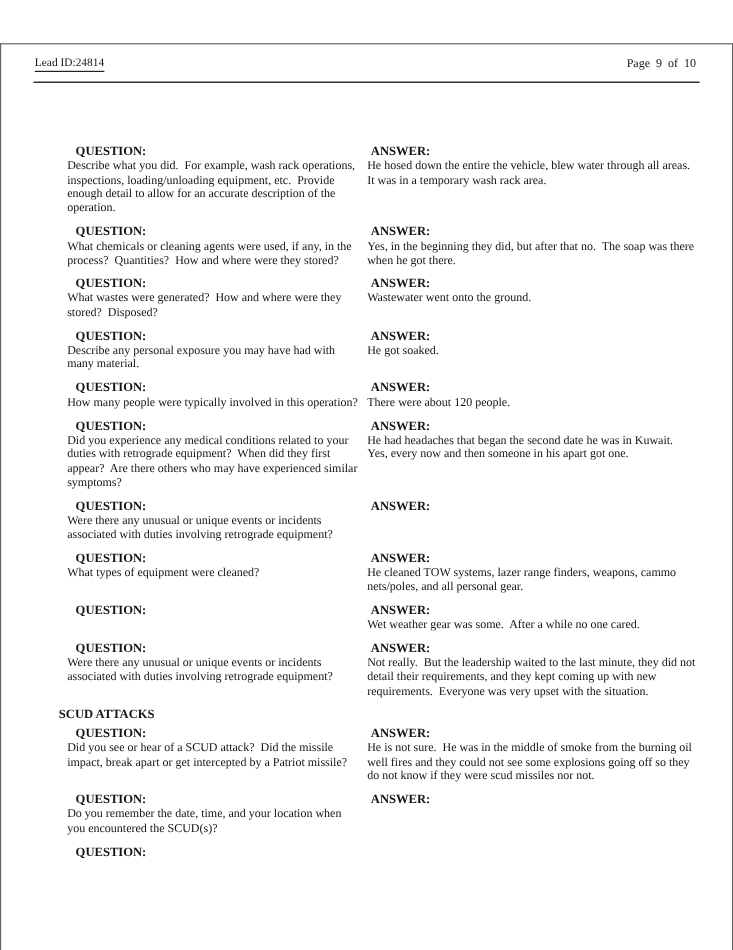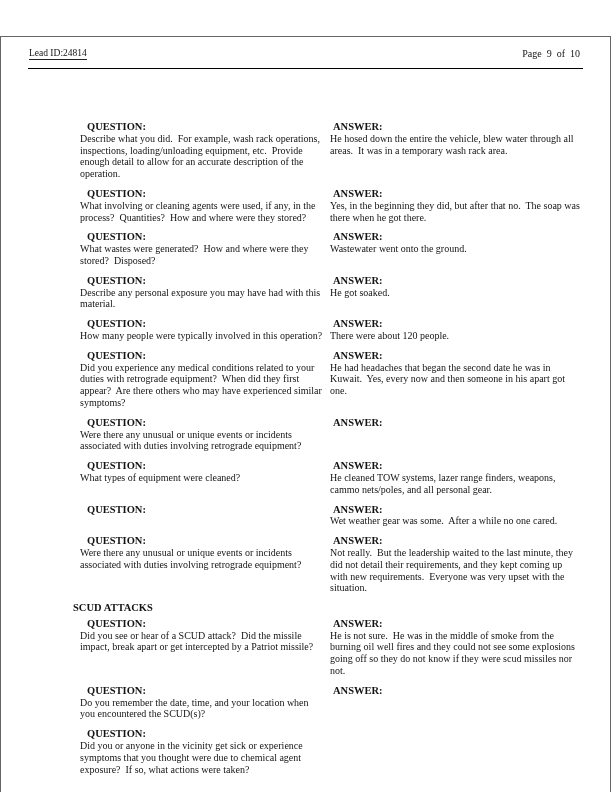--- a/index.html
+++ b/index.html
@@ -31,21 +31,21 @@
     border-bottom: 1px solid #222;
     padding-bottom: 1px;
   }
   .page-num { font-size: 10px; white-space: pre; }
   .rule {
     border-top: 1.5px solid #000;
     margin: 8px 27px 0 27px;
     height: 0;
   }
   .content {
-    padding: 52px 25px 0 72px;
+    padding: 52px 25px 0 48px;
   }
   .pair {
     display: grid;
     grid-template-columns: 257px 1fr;
     margin-bottom: 8px;
   }
   .label {
     font-weight: 700;
     font-size: 10.5px;
     line-height: 11.8px;
@@ -86,21 +86,21 @@
       </div>
       <div class="a-cell">
         <div class="label a-label">ANSWER:</div>
         <div class="text a-text">He hosed down the entire the vehicle, blew water through all areas.  It was in a temporary wash rack area.</div>
       </div>
     </div>
 
     <div class="pair">
       <div class="q-cell">
         <div class="label q-label">QUESTION:</div>
-        <div class="text q-text">What involving or cleaning agents were used, if any, in the process?  Quantities?  How and where were they stored?</div>
+        <div class="text q-text">What chemicals or cleaning agents were used, if any, in the process?  Quantities?  How and where were they stored?</div>
       </div>
       <div class="a-cell">
         <div class="label a-label">ANSWER:</div>
         <div class="text a-text">Yes, in the beginning they did, but after that no.  The soap was there when he got there.</div>
       </div>
     </div>
 
     <div class="pair">
       <div class="q-cell">
         <div class="label q-label">QUESTION:</div>
@@ -108,21 +108,21 @@
       </div>
       <div class="a-cell">
         <div class="label a-label">ANSWER:</div>
         <div class="text a-text">Wastewater went onto the ground.</div>
       </div>
     </div>
 
     <div class="pair">
       <div class="q-cell">
         <div class="label q-label">QUESTION:</div>
-        <div class="text q-text">Describe any personal exposure you may have had with this material.</div>
+        <div class="text q-text">Describe any personal exposure you may have had with many material.</div>
       </div>
       <div class="a-cell">
         <div class="label a-label">ANSWER:</div>
         <div class="text a-text">He got soaked.</div>
       </div>
     </div>
 
     <div class="pair">
       <div class="q-cell">
         <div class="label q-label">QUESTION:</div>
@@ -208,21 +208,20 @@
       </div>
       <div class="a-cell">
         <div class="label a-label">ANSWER:</div>
         <div class="text a-text"></div>
       </div>
     </div>
 
     <div class="pair">
       <div class="q-cell">
         <div class="label q-label">QUESTION:</div>
-        <div class="text q-text">Did you or anyone in the vicinity get sick or experience symptoms that you thought were due to chemical agent exposure?  If so, what actions were taken?</div>
       </div>
       <div class="a-cell">
         <div class="text a-text"></div>
       </div>
     </div>
 
   </div>
 </div>
 
 </body></html>

